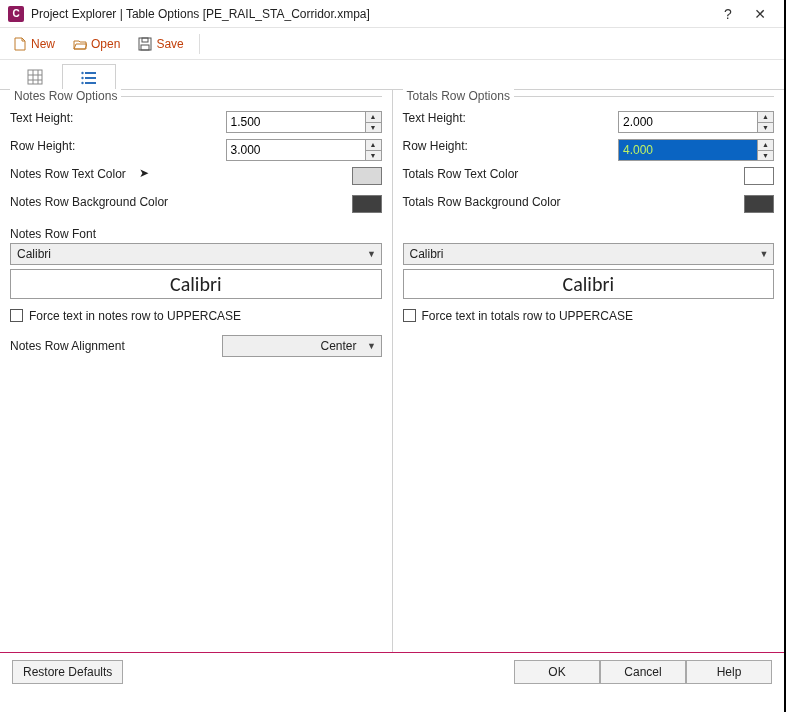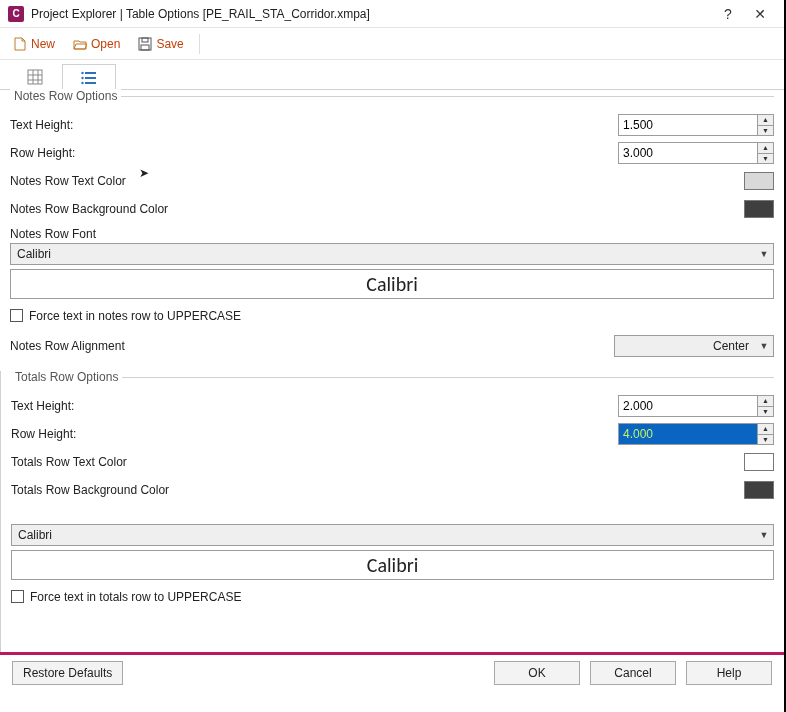--- a/index.html
+++ b/index.html
@@ -88,21 +88,20 @@
     border-color:#d0d0d0;
     position:relative;
     top:1px;
   }
   .tab-ico { width:16px; height:16px; }
 
   
   .main {
     display:flex;
     height: 562px;
-    flex-direction: column;
   }
   .panel {
     flex:1;
     padding: 0 10px 8px 10px;
     position:relative;
   }
   .panel + .panel { border-left: 1px solid #d0d0d0; }
   .panel-title {
     position:relative;
     top: -1px;
@@ -113,21 +112,21 @@
     font-size:12px;
   }
   .panel-border {
     border-top: 1px solid #d0d0d0;
     margin-top: -8px;
     padding-top: 14px;
   }
 
   .row {
     display:flex;
-    align-items:center;
+    align-items:flex-start;
     height: 28px;
     gap: 6px;
   }
   .row-label { flex: 0 0 200px; }
   .row-input-wrap {
     flex:1;
     display:flex;
     justify-content:flex-end;
   }
 
@@ -225,25 +224,24 @@
     display:flex;
     align-items:center;
     margin-left:auto;
   }
   .combo-sm .combo-val { flex:1; padding:0 6px;text-align:right; }
   .combo-sm .combo-arrow { width:18px; text-align:center; font-size:9px; color:#444; }
 
   
   .bottom {
     height: 38px;
-    border-top:3px solid #be185d;
+    border-top:1px solid #be185d;
     display:flex;
     align-items:center;
     padding: 0 12px;
-    gap:10px;
   }
   .btn {
     min-width: 86px;
     height:24px;
     border:1px solid #a8a8a8;
     background:#f3f3f3;
     display:flex;
     align-items:center;
     justify-content:center;
     cursor:pointer;

